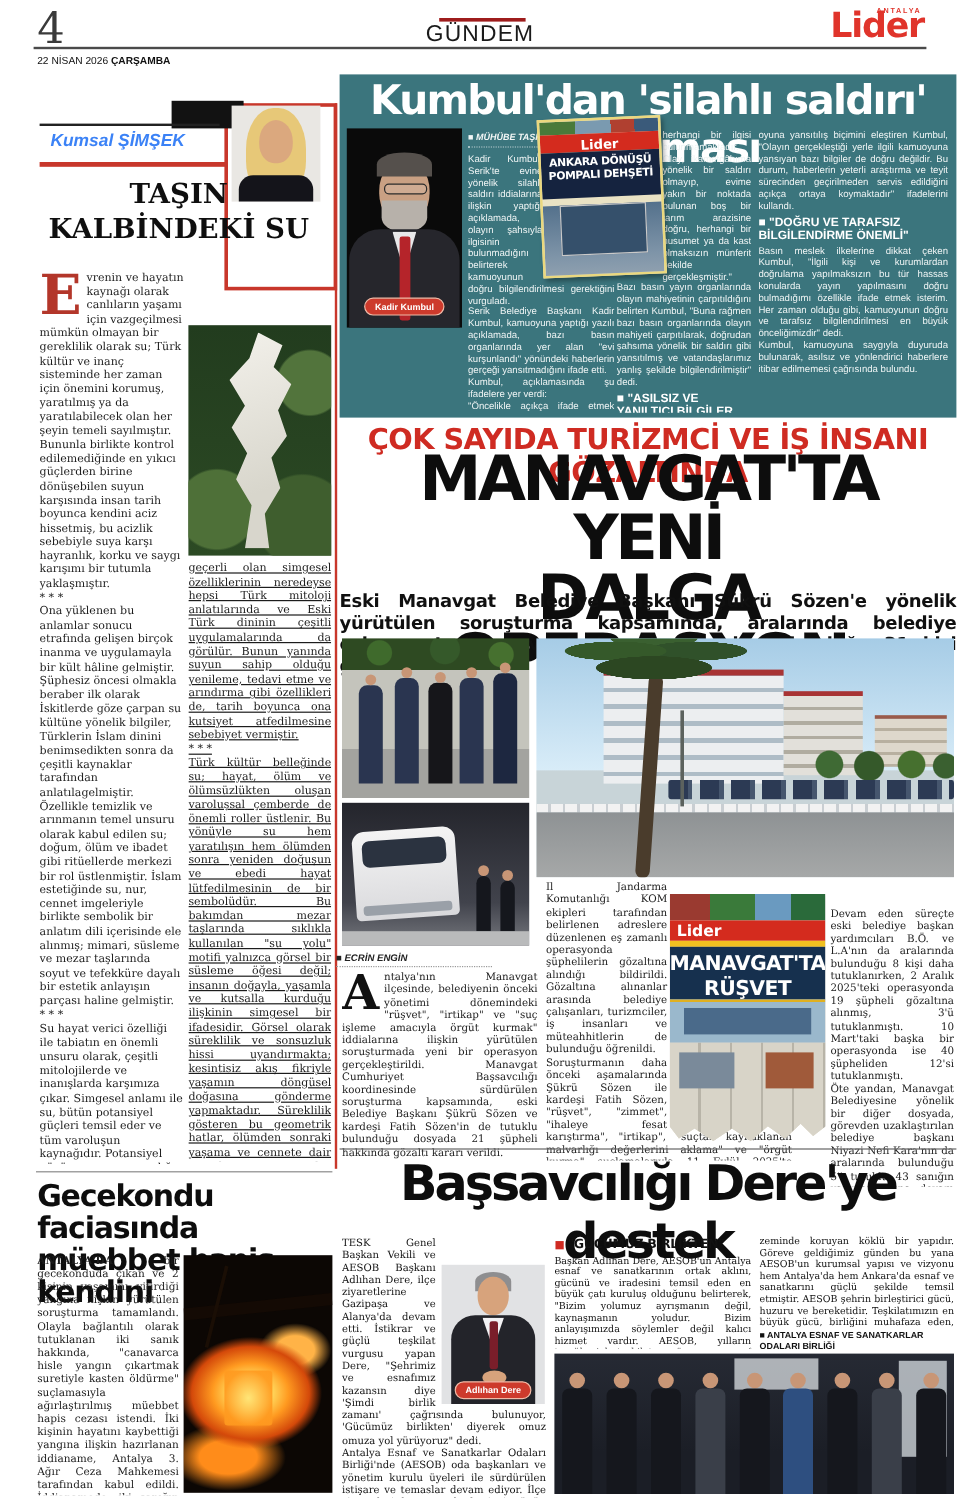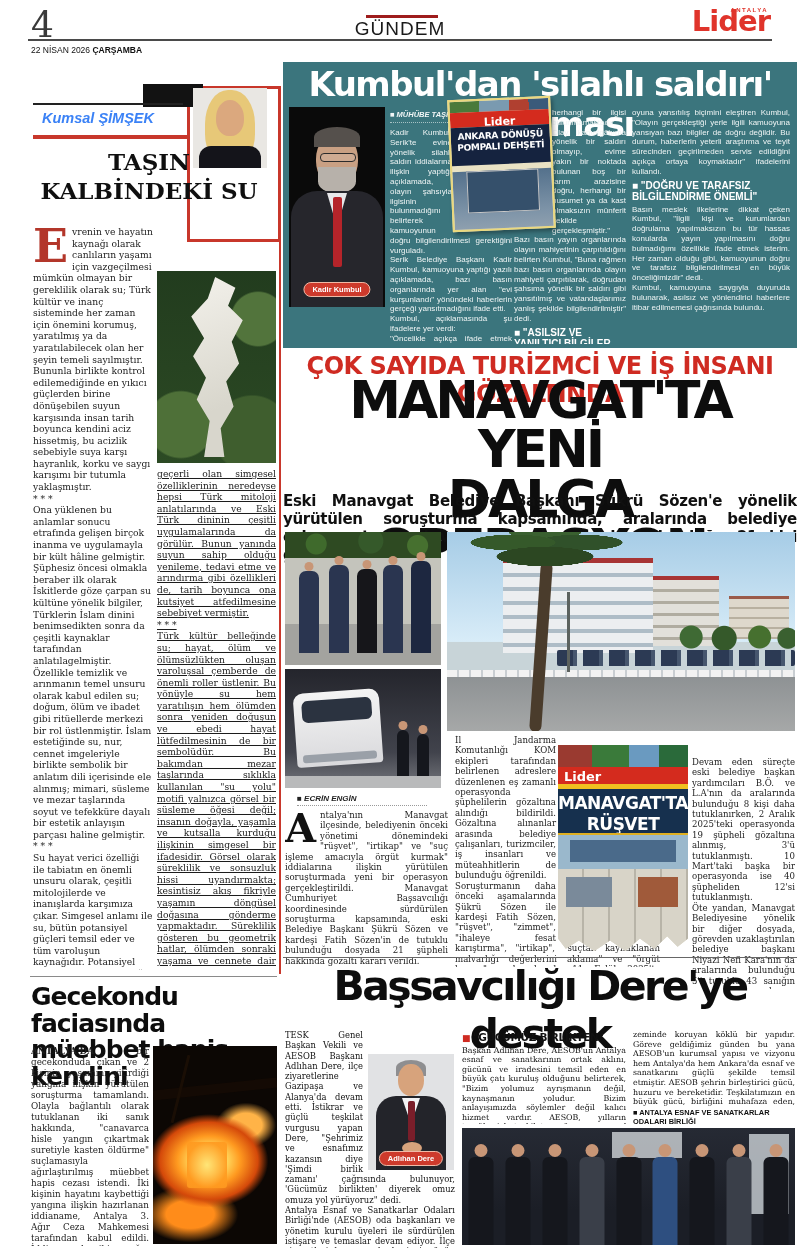--- a/index.html
+++ b/index.html
@@ -100,21 +100,21 @@
          radial-gradient(ellipse 60px 35px at 30% 85%, #ff8c1a 0 40%, transparent 80%),
          #0c0704;">
     <div style="position:absolute;left:0;top:38px;width:124px;height:10px;background:#140a04;transform:rotate(-6deg);"></div>
     <div style="position:absolute;left:26px;top:8px;width:3px;height:70px;background:#1a0e05;transform:rotate(14deg);"></div>
     <div style="position:absolute;left:34px;top:96px;width:40px;height:46px;background:radial-gradient(#ffe77a,#ff9a20 70%);border-radius:3px;opacity:.9;"></div>
   </div>
 
   <div class="abs" style="left:283px;top:62px;width:514px;height:286px;background:#3b757d;">
     <div class="head" style="position:absolute;left:0;top:2px;width:100%;text-align:center;font-size:34px;letter-spacing:-1.5px;color:#ffffff;">Kumbul'dan 'silahlı saldırı' açıklaması</div>
 
-    <div style="position:absolute;left:6px;top:45px;width:96px;height:200px;background:#0a0a0a;overflow:hidden;">
+    <div style="position:absolute;left:6px;top:45px;width:96px;height:166px;background:#0a0a0a;overflow:hidden;">
       <div style="position:absolute;left:27px;top:26px;width:42px;height:54px;border-radius:48%;background:#c9a083;"></div>
       <div style="position:absolute;left:25px;top:20px;width:46px;height:20px;border-radius:50% 50% 0 0;background:#55504c;"></div>
       <div style="position:absolute;left:31px;top:46px;width:34px;height:7px;border:1.5px solid #2b2b2b;border-radius:4px;background:rgba(255,255,255,.12);"></div>
       <div style="position:absolute;left:29px;top:60px;width:38px;height:26px;border-radius:0 0 45% 45%;background:#b7b1aa;"></div>
       <div style="position:absolute;left:2px;top:84px;width:92px;height:144px;border-radius:26px 26px 0 0;background:#26262c;"></div>
       <div style="position:absolute;left:38px;top:86px;width:20px;height:34px;background:#e8e8ea;clip-path:polygon(0 0,100% 0,50% 100%);"></div>
       <div style="position:absolute;left:44px;top:90px;width:9px;height:70px;background:#b5242a;border-radius:2px;"></div>
       <div class="pill" style="bottom:10px;">Kadir Kumbul</div>
     </div>
 
@@ -190,21 +190,21 @@
     <div style="position:absolute;left:0;top:145px;width:348px;height:54px;background:linear-gradient(#8e9294,#a6a8a8);"></div>
     <div style="position:absolute;left:120px;top:60px;width:3px;height:80px;background:#5c625e;"></div>
     <div style="position:absolute;left:88px;top:30px;width:12px;height:170px;background:#4a3c2c;border-radius:6px;transform:rotate(4deg);"></div>
     <div style="position:absolute;left:18px;top:-14px;width:160px;height:70px;
          background:radial-gradient(ellipse 80px 16px at 50% 55%,#2c4722 0 60%,transparent 61%),
                     radial-gradient(ellipse 70px 13px at 30% 35%,#35592a 0 60%,transparent 61%),
                     radial-gradient(ellipse 70px 13px at 72% 35%,#30512a 0 60%,transparent 61%),
                     radial-gradient(ellipse 60px 12px at 50% 20%,#3a6030 0 60%,transparent 61%);"></div>
   </div>
 
-  <div class="abs" style="left:297px;top:794px;width:130px;font-size:8px;font-weight:bold;font-style:italic;color:#222;border-bottom:1px dotted #999;padding-bottom:2px;">■ ECRİN ENGİN</div>
+  <div class="abs" style="left:280px;top:794px;width:130px;font-size:8px;font-weight:bold;font-style:italic;color:#222;border-bottom:1px dotted #999;padding-bottom:2px;">■ ECRİN ENGİN</div>
   <div class="abs serif newstext" style="left:285px;top:810px;width:163px;height:156px;text-align:justify;overflow:hidden;">
     <span class="dropcap" style="font-size:40px;color:#111;">A</span><span class="flow" style="display:inline;">ntalya'nın Manavgat ilçesinde, belediyenin önceki yönetimi dönemindeki "rüşvet", "irtikap" ve "suç işleme amacıyla örgüt kurmak" iddialarına ilişkin yürütülen soruşturmada yeni bir operasyon gerçekleştirildi. Manavgat Cumhuriyet Başsavcılığı koordinesinde sürdürülen soruşturma kapsamında, eski Belediye Başkanı Şükrü Sözen ve kardeşi Fatih Sözen'in de tutuklu bulunduğu dosyada 21 şüpheli hakkında gözaltı kararı verildi.</span>
   </div>
   <div class="abs serif newstext" style="left:455px;top:735px;width:205px;height:232px;text-align:justify;overflow:hidden;">
     <span class="spacer-r" style="width:104px;height:200px;"></span><span class="flow" style="display:inline;">İl Jandarma Komutanlığı KOM ekipleri tarafından belirlenen adreslere düzenlenen eş zamanlı operasyonda şüphelilerin gözaltına alındığı bildirildi. Gözaltına alınanlar arasında belediye çalışanları, turizmciler, iş insanları ve müteahhitlerin de bulunduğu öğrenildi.
 Soruşturmanın daha önceki aşamalarında Şükrü Sözen ile kardeşi Fatih Sözen, "rüşvet", "zimmet", "ihaleye fesat karıştırma", "irtikap", "suçtan kaynaklanan malvarlığı değerlerini aklama" ve "örgüt kurma" suçlamalarıyla 11 Eylül 2025'te tutuklanmıştı. Yapılan aramalarda yüklü miktarda para ve ziynet eşyası ele geçirildiği belirtilmişti.</span>
   </div>
   <div class="abs serif newstext flow" style="left:692px;top:757px;width:103px;height:232px;">Devam eden süreçte eski belediye başkan yardımcıları B.Ö. ve L.A'nın da aralarında bulunduğu 8 kişi daha tutuklanırken, 2 Aralık 2025'teki operasyonda 19 şüpheli gözaltına alınmış, 3'ü tutuklanmıştı. 10 Mart'taki başka bir operasyonda ise 40 şüpheliden 12'si tutuklanmıştı.
 Öte yandan, Manavgat Belediyesine yönelik bir diğer dosyada, görevden uzaklaştırılan belediye başkanı Niyazi Nefi Kara'nın da aralarında bulunduğu 5'i tutuklu 43 sanığın yargılanmasına devam ediliyor.</div>
 

